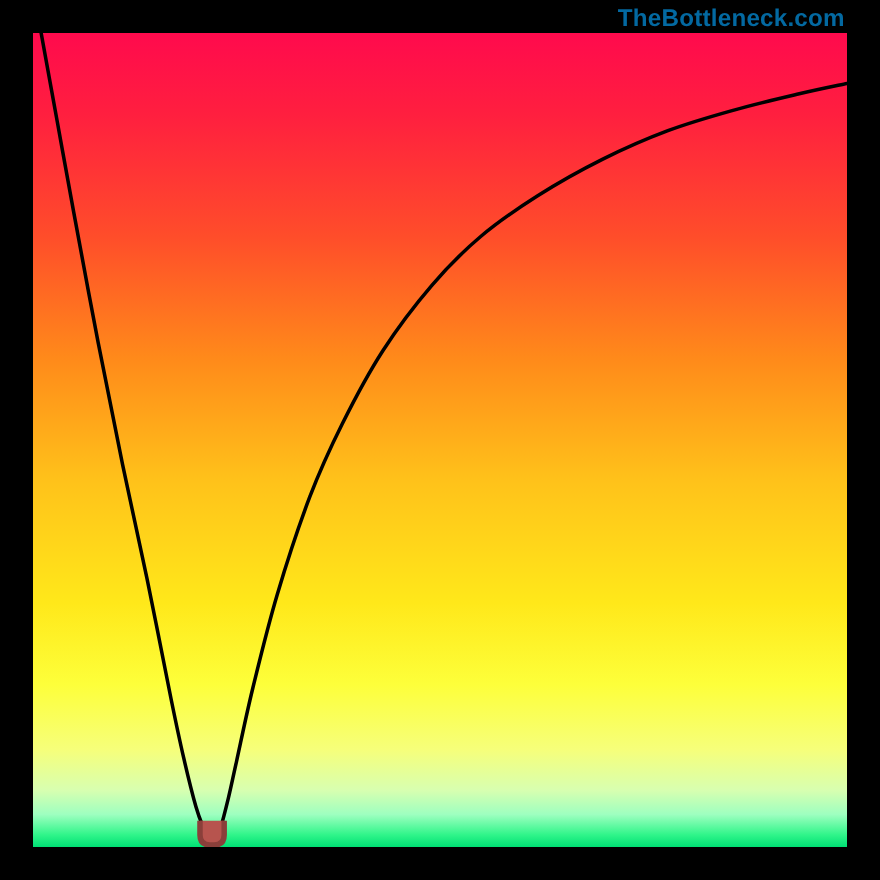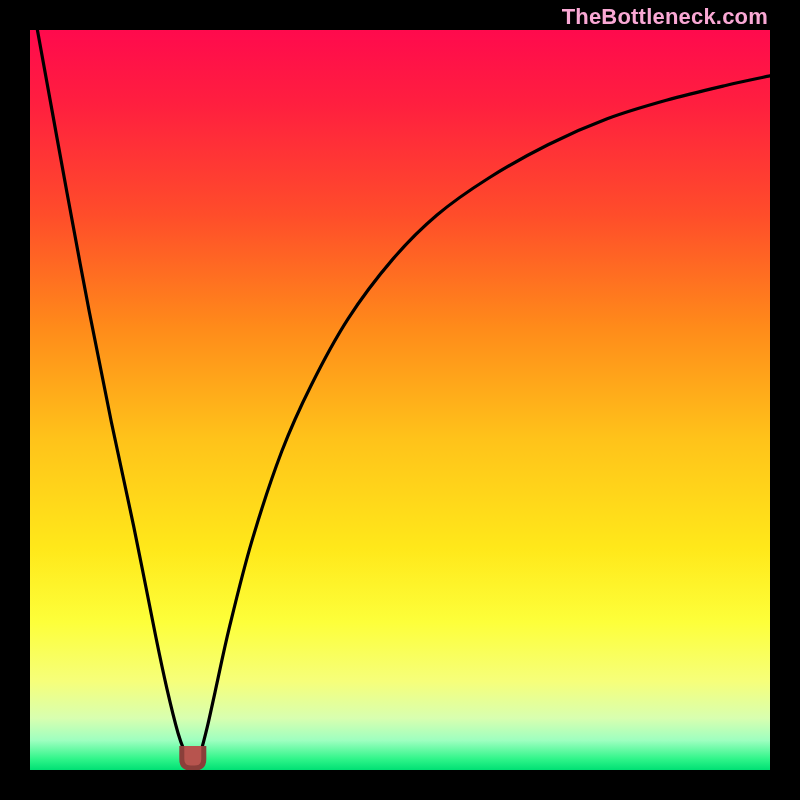--- a/index.html
+++ b/index.html
@@ -27,21 +27,21 @@
   .gradient-bg {
     position: absolute;
     inset: 0;
   }
   .watermark {
     position: absolute;
     top: 4px;
     right: 32px;
     font-size: 22px;
     font-weight: 600;
-    color: #f9a8d4;
+    color: #0369a1;
     letter-spacing: 0.2px;
     text-align: center;
   }
   svg.curve {
     position: absolute;
     inset: 0;
   }
 </style>
 </head>
 <body>

